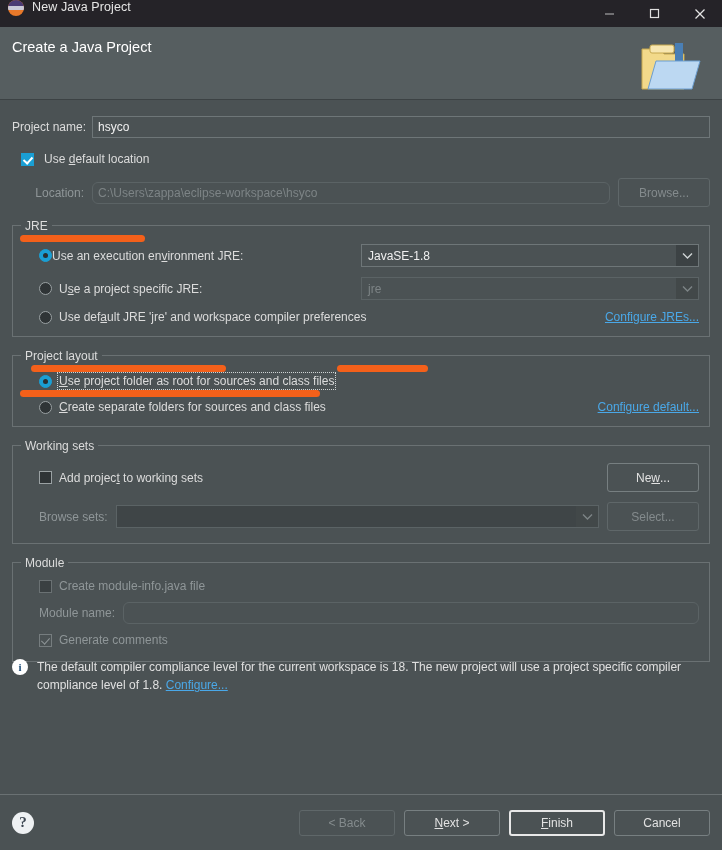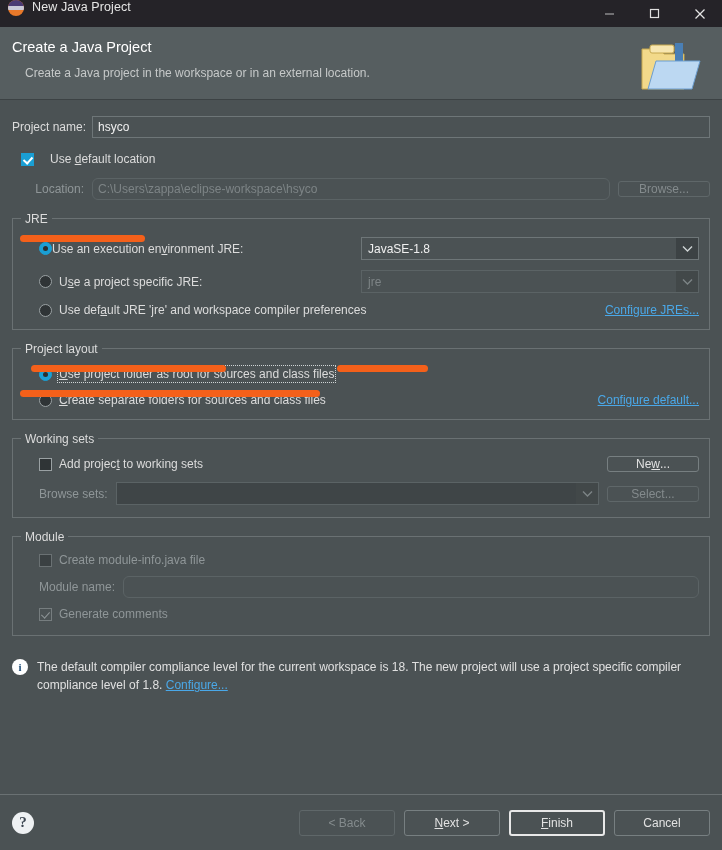--- a/index.html
+++ b/index.html
@@ -91,21 +91,21 @@
     height: 22px;
     color: #f0f0f0;
     font-size: 12px;
     padding: 0 5px;
     line-height: 20px;
     overflow: hidden; white-space: nowrap;
   }
   .textfield.disabled { color: #7d8486; border-color: #5b6365; border-radius: 6px; }
 
   .btn {
-    height: 16px;
+    height: 29px;
     min-width: 88px;
     background: #4b5254;
     border: 1px solid #777f81;
     border-radius: 3px;
     color: #e2e2e2;
     font-size: 12px;
     display: flex; align-items: center; justify-content: center;
     padding: 0 10px;
   }
   .btn.disabled { color: #848b8d; border-color: #5f6769; }
@@ -250,41 +250,40 @@
       <svg width="12" height="12" viewBox="0 0 12 12">
           <line x1="1.5" y1="1.5" x2="10.5" y2="10.5" stroke="#e4e4e4" stroke-width="1.2"></line>
           <line x1="10.5" y1="1.5" x2="1.5" y2="10.5" stroke="#e4e4e4" stroke-width="1.2"></line>
         </svg>
     </div>
   </div>
 </div>
 
 <div class="banner">
   <div class="banner-title">Create a Java Project</div>
-  <div class="banner-sub">Create a Java project in the workspace or in an external location.</div>
   <div class="banner-icon">
     <svg width="70" height="58" viewBox="0 0 70 58">
       <path d="M8 50 L8 10 L26 10 L30 15 L50 15 L50 50 Z" fill="#f2d98a" stroke="#c6a84e" stroke-width="1"></path>
       <rect x="16" y="6" width="24" height="8" rx="2" fill="#f7e6b0" stroke="#c6a84e" stroke-width="1"></rect>
       <rect x="41" y="4" width="8" height="26" fill="#4a7fb5"></rect>
       <path d="M41 24 L49 24 L49 32 L33 32 L33 26 L41 26 Z" fill="#4a7fb5"></path>
       <path d="M14 50 L22 22 L66 22 L58 50 Z" fill="#bcd8f2" stroke="#6b9dd0" stroke-width="1"></path>
     </svg>
   </div>
 </div>
 
 <div class="body">
 
   <div class="row" style="margin-top:16px; position:relative;">
     <span class="lbl" style="width:72px; text-align:right; margin-right:8px;">Project name:</span>
     <div class="textfield" style="flex:1;">hsyco</div>
   </div>
   <div class="hl" style="left:20px; top:135px; width:125px;"></div>
 
-  <div class="row" style="margin-top:14px; gap:16px; padding-left:9px;">
+  <div class="row" style="margin-top:14px; gap:10px; padding-left:9px;">
     <span class="cb checked"></span>
     <span class="lbl">Use <u class="mn">d</u>efault location</span>
   </div>
 
   <div class="row" style="margin-top:12px;">
     <span class="lbl dim" style="width:72px; text-align:right; margin-right:8px;">Location:</span>
     <div class="textfield disabled" style="flex:1;">C:\Users\zappa\eclipse-workspace\hsyco</div>
     <div class="btn disabled" style="margin-left:8px; width:92px;">Browse...</div>
   </div>
 

